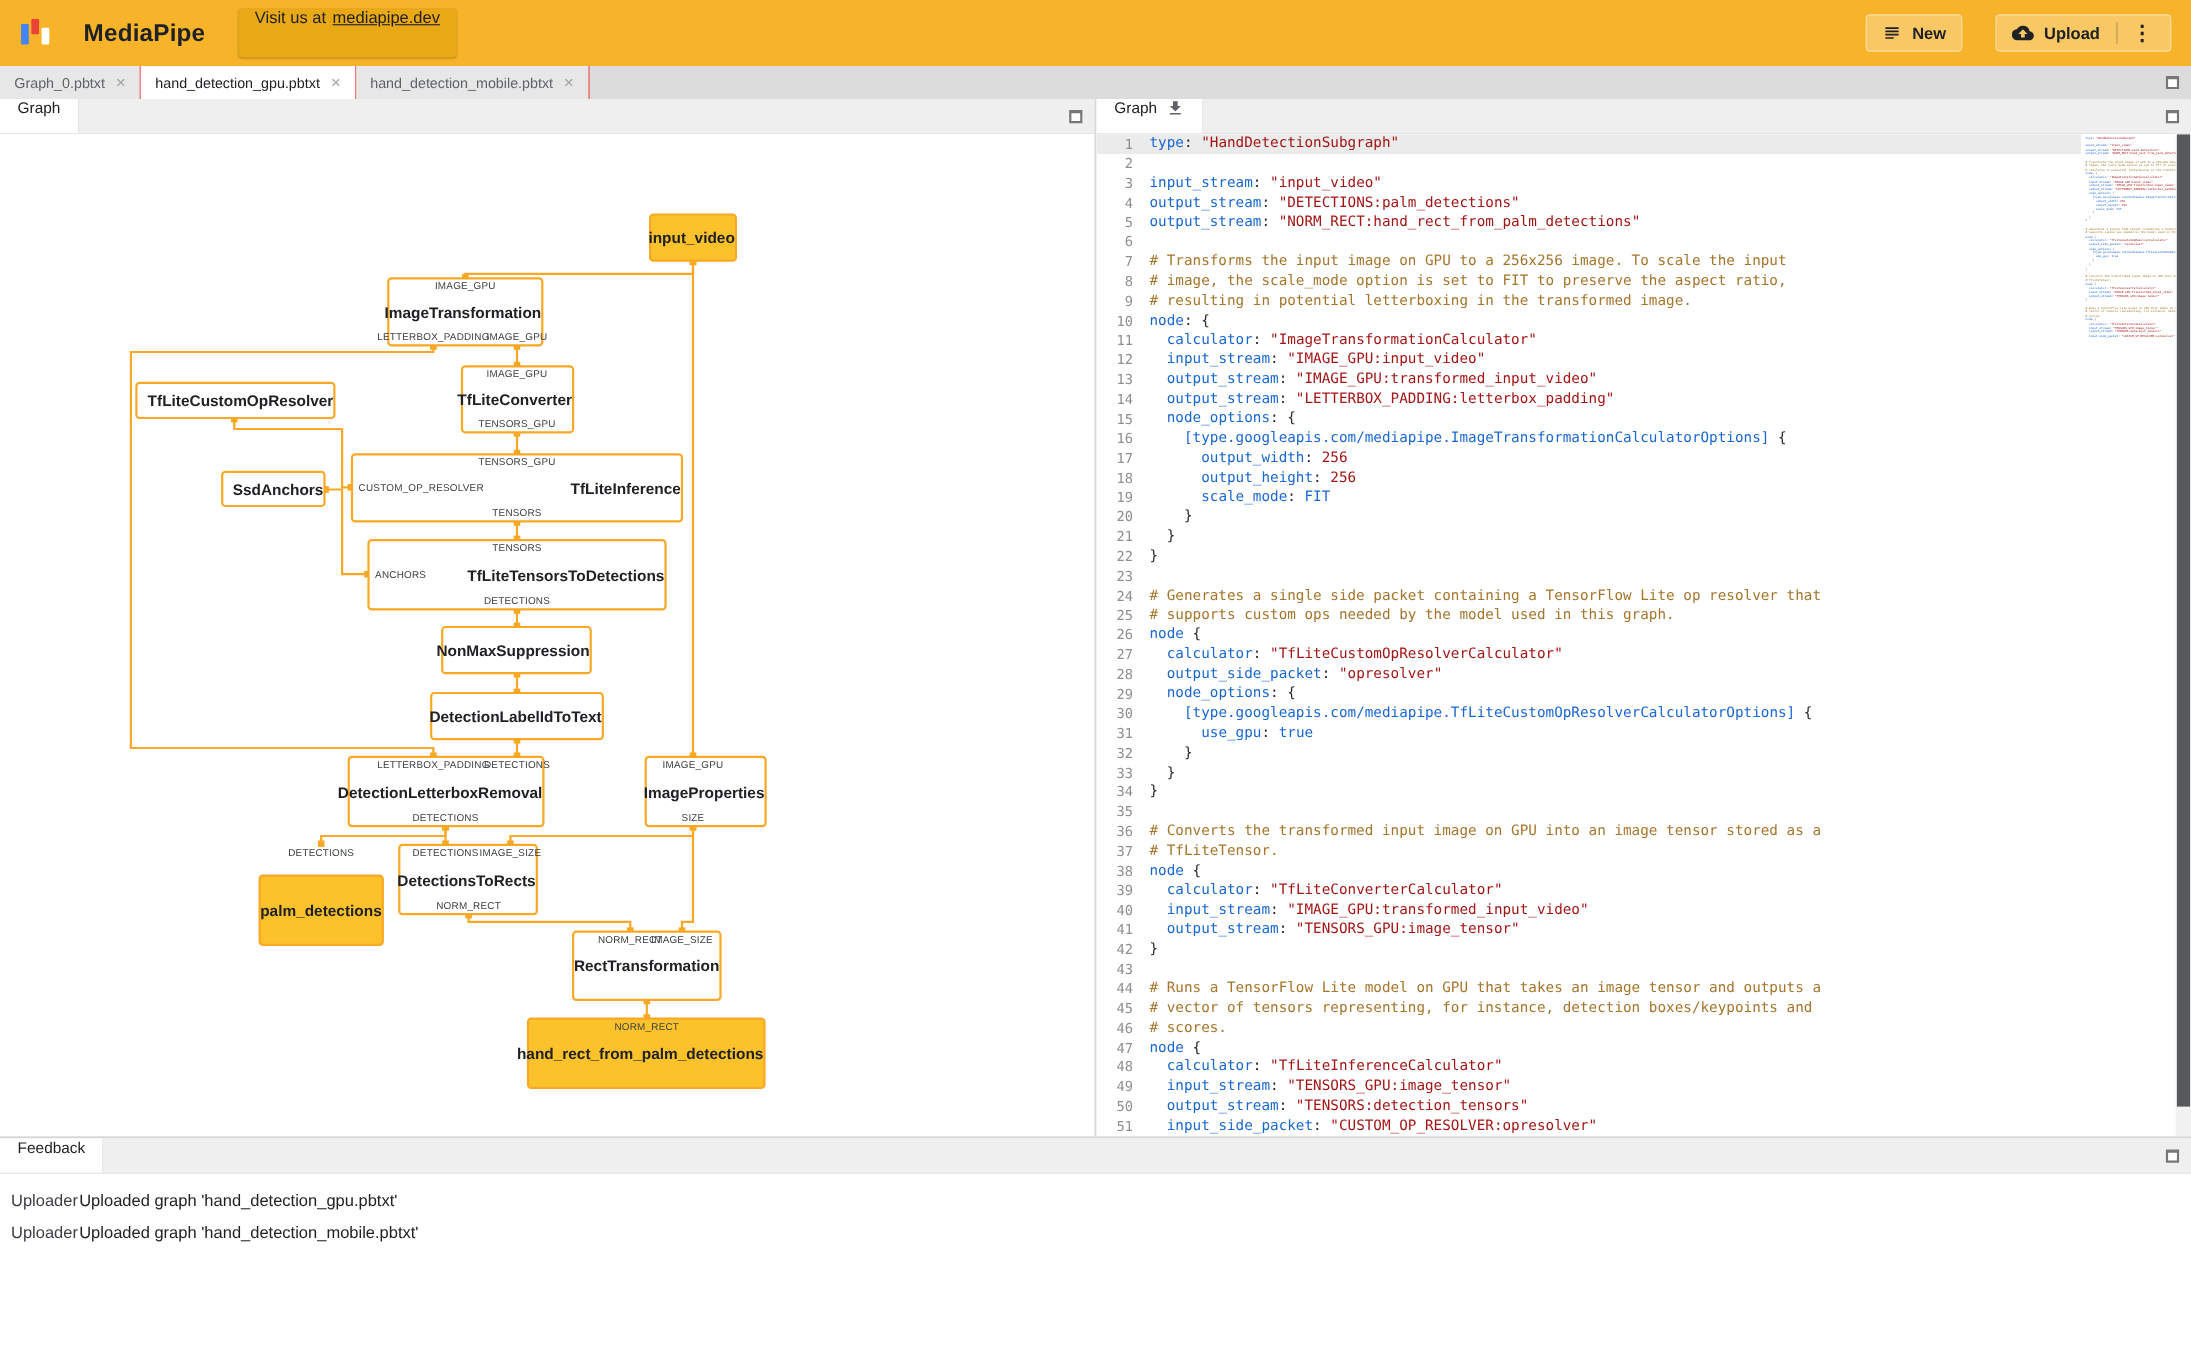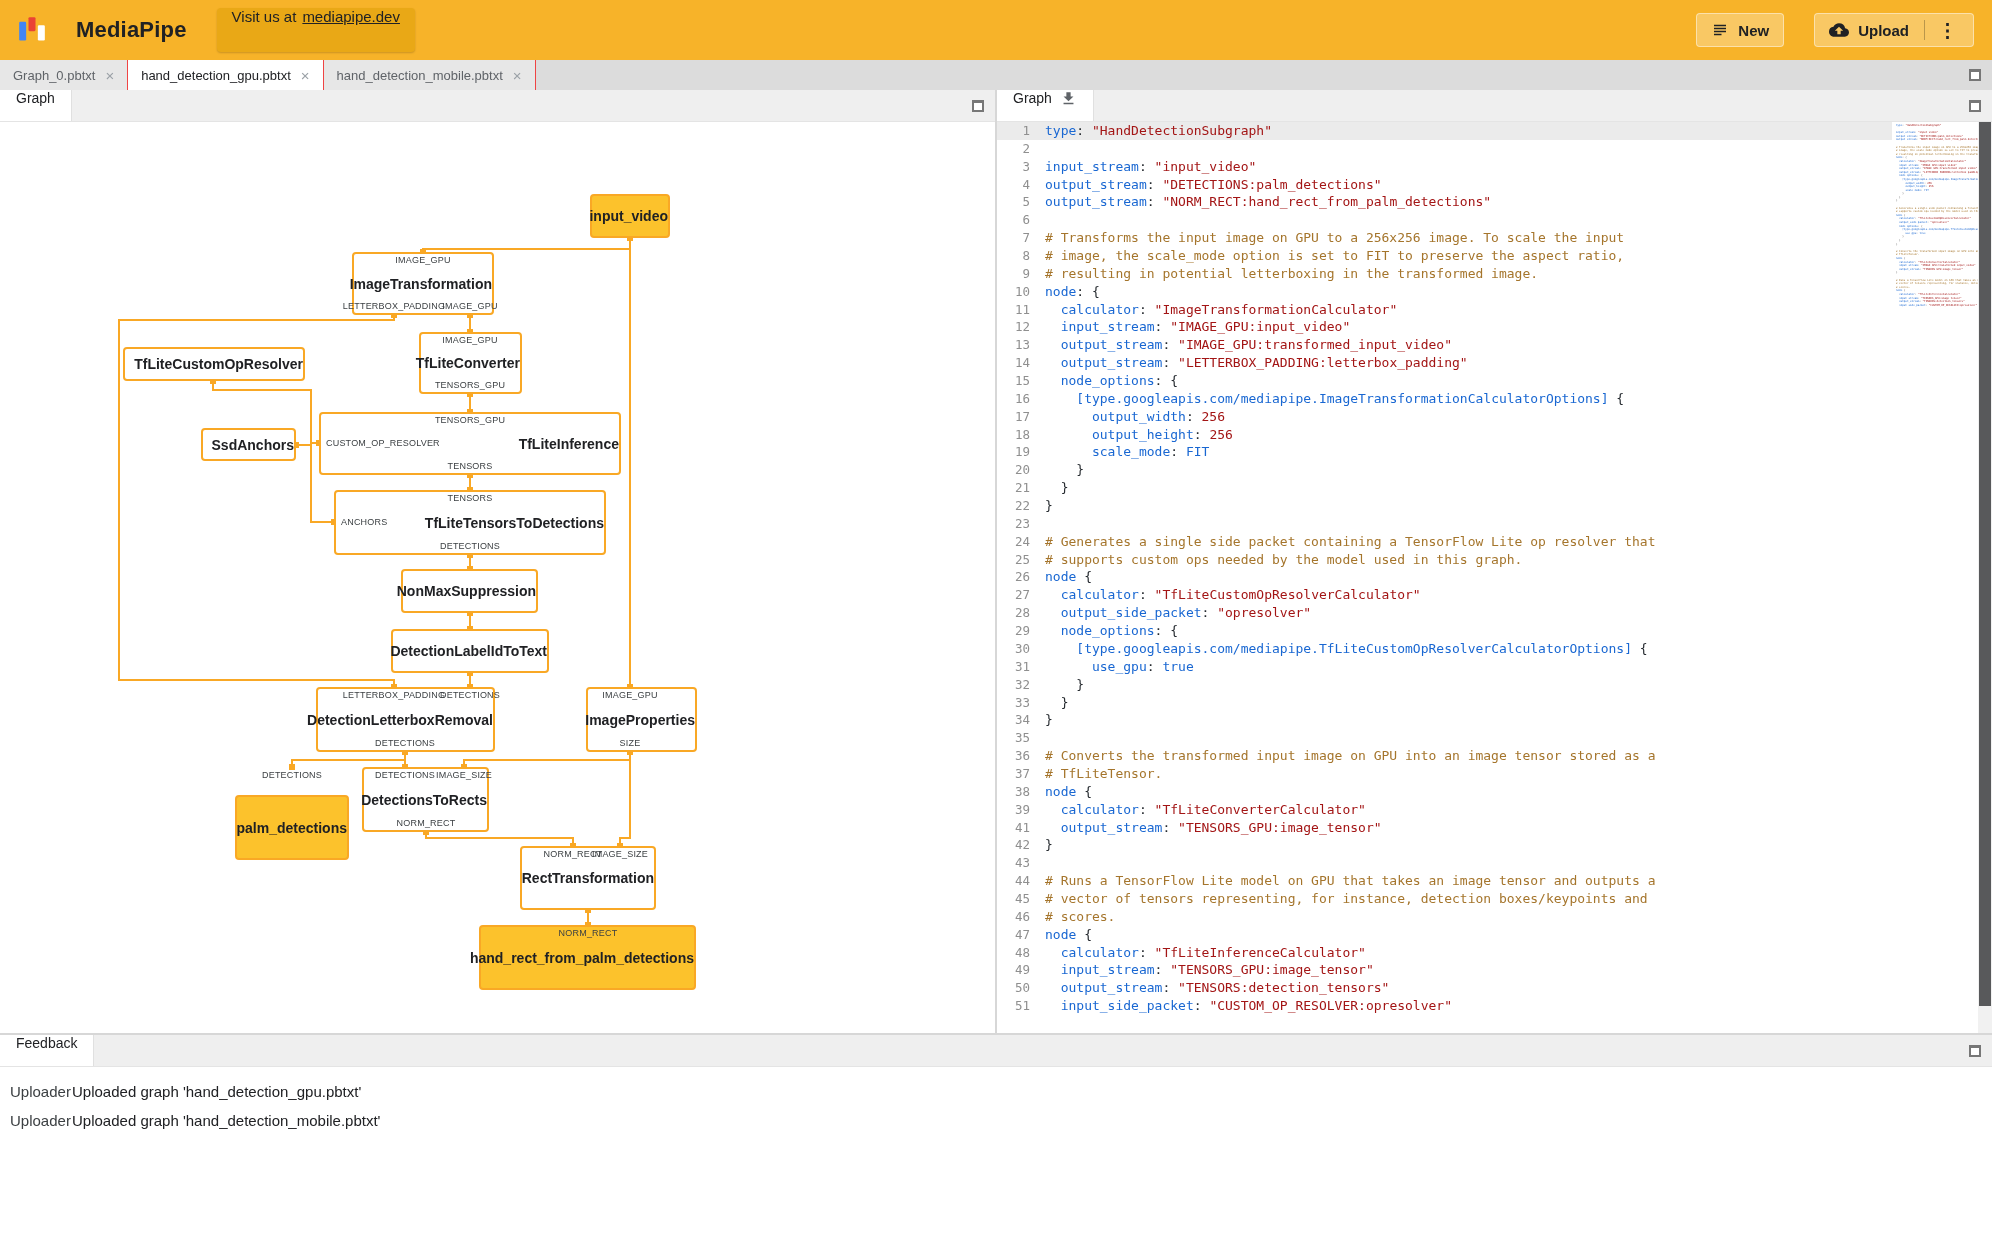--- a/index.html
+++ b/index.html
@@ -345,20 +345,21 @@
           <div class="code-row"><span class="ln">30</span><span class="lc">    <span class="tok-k">[type.googleapis.com/mediapipe.TfLiteCustomOpResolverCalculatorOptions]</span> {</span></div>
           <div class="code-row"><span class="ln">31</span><span class="lc">      <span class="tok-k">use_gpu</span>: <span class="tok-b">true</span></span></div>
           <div class="code-row"><span class="ln">32</span><span class="lc">    }</span></div>
           <div class="code-row"><span class="ln">33</span><span class="lc">  }</span></div>
           <div class="code-row"><span class="ln">34</span><span class="lc">}</span></div>
           <div class="code-row"><span class="ln">35</span><span class="lc"></span></div>
           <div class="code-row"><span class="ln">36</span><span class="lc"><span class="tok-c"># Converts the transformed input image on GPU into an image tensor stored as a</span></span></div>
           <div class="code-row"><span class="ln">37</span><span class="lc"><span class="tok-c"># TfLiteTensor.</span></span></div>
           <div class="code-row"><span class="ln">38</span><span class="lc"><span class="tok-k">node</span> {</span></div>
           <div class="code-row"><span class="ln">39</span><span class="lc">  <span class="tok-k">calculator</span>: <span class="tok-s">"TfLiteConverterCalculator"</span></span></div>
+          <div class="code-row"><span class="ln">40</span><span class="lc">  <span class="tok-k">input_stream</span>: <span class="tok-s">"IMAGE_GPU:transformed_input_video"</span></span></div>
           <div class="code-row"><span class="ln">41</span><span class="lc">  <span class="tok-k">output_stream</span>: <span class="tok-s">"TENSORS_GPU:image_tensor"</span></span></div>
           <div class="code-row"><span class="ln">42</span><span class="lc">}</span></div>
           <div class="code-row"><span class="ln">43</span><span class="lc"></span></div>
           <div class="code-row"><span class="ln">44</span><span class="lc"><span class="tok-c"># Runs a TensorFlow Lite model on GPU that takes an image tensor and outputs a</span></span></div>
           <div class="code-row"><span class="ln">45</span><span class="lc"><span class="tok-c"># vector of tensors representing, for instance, detection boxes/keypoints and</span></span></div>
           <div class="code-row"><span class="ln">46</span><span class="lc"><span class="tok-c"># scores.</span></span></div>
           <div class="code-row"><span class="ln">47</span><span class="lc"><span class="tok-k">node</span> {</span></div>
           <div class="code-row"><span class="ln">48</span><span class="lc">  <span class="tok-k">calculator</span>: <span class="tok-s">"TfLiteInferenceCalculator"</span></span></div>
           <div class="code-row"><span class="ln">49</span><span class="lc">  <span class="tok-k">input_stream</span>: <span class="tok-s">"TENSORS_GPU:image_tensor"</span></span></div>
           <div class="code-row"><span class="ln">50</span><span class="lc">  <span class="tok-k">output_stream</span>: <span class="tok-s">"TENSORS:detection_tensors"</span></span></div>

